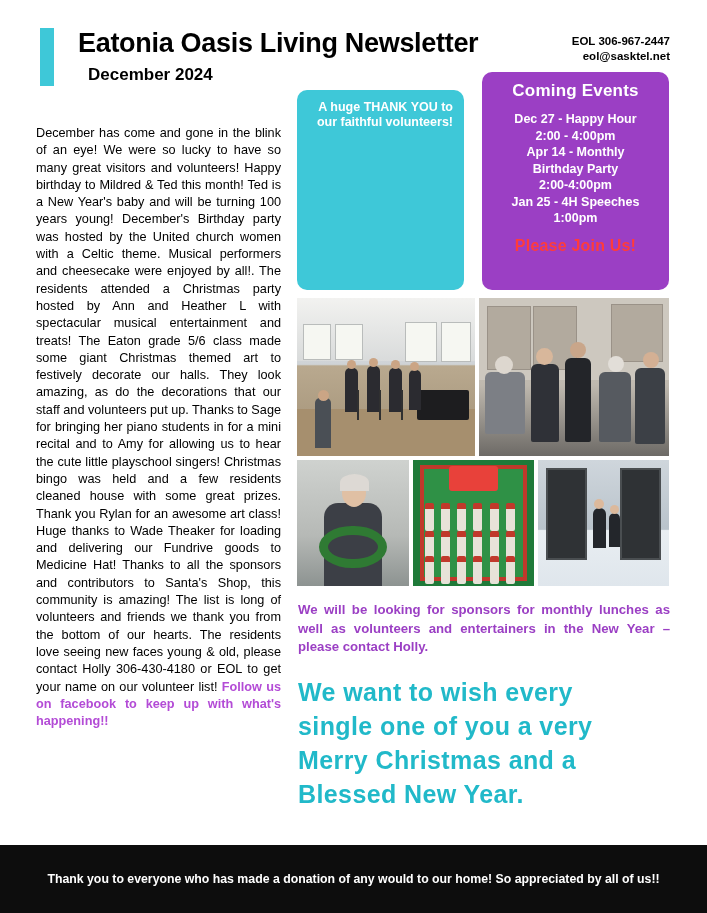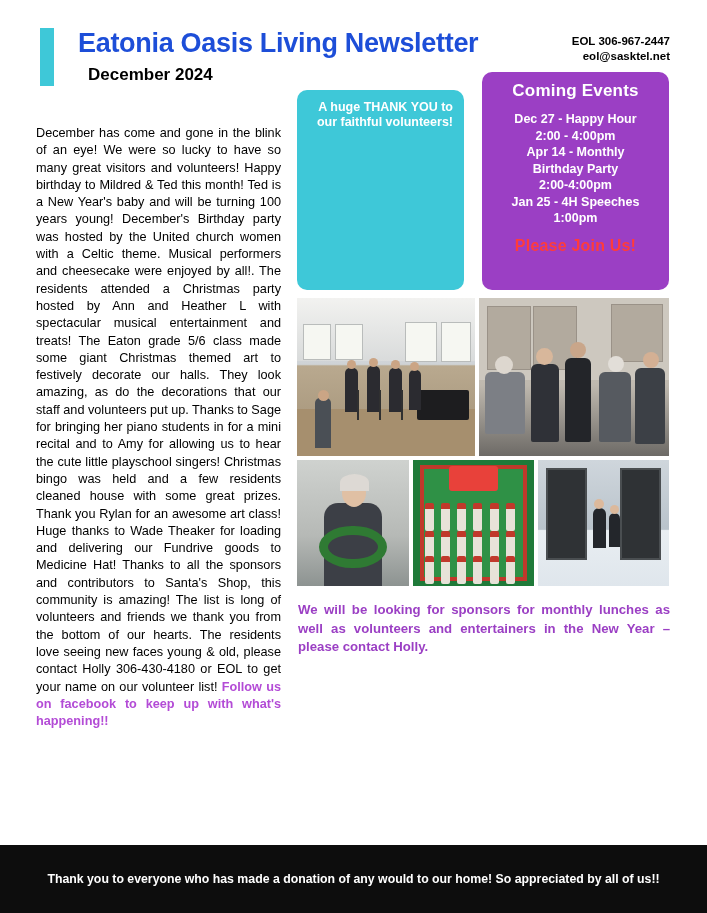--- a/index.html
+++ b/index.html
@@ -36,21 +36,21 @@
     width: 14px;
     height: 58px;
     background: #3ec8d8;
   }
   .title {
     position: absolute;
     left: 38px;
     top: 0px;
     font-size: 27px;
     font-weight: bold;
-    color: #1d4ed8;
+    color: #000000;
     letter-spacing: -0.3px;
     white-space: nowrap;
   }
   .subtitle {
     position: absolute;
     left: 48px;
     top: 37px;
     font-size: 17px;
     font-weight: bold;
     color: #000000;
@@ -369,18 +369,24 @@
       <div class="p5-fig" style="left:42%; top:38%; width:13px; height:40px;"></div>
       <div class="p5-head" style="left:43%; top:31%; width:10px; height:10px;"></div>
       <div class="p5-fig" style="left:54%; top:42%; width:11px; height:34px;"></div>
       <div class="p5-head" style="left:55%; top:36%; width:9px; height:9px;"></div>
     </div>
 
   </div>
 
   <div class="sponsor">We will be looking for sponsors for monthly lunches as well as volunteers and entertainers in the New Year – please contact Holly.</div>
 
+  <div class="wish">
+    <span>We want to wish every</span>
+    <span>single one of you a very</span>
+    <span>Merry Christmas and a</span>
+    <span class="last">Blessed New Year.</span>
+  </div>
 
   <div class="footer">
     <div class="footer-text">Thank you to everyone who has made a donation of any would to our home! So appreciated by all of us!!</div>
   </div>
 
 </div>
 
 </body></html>

